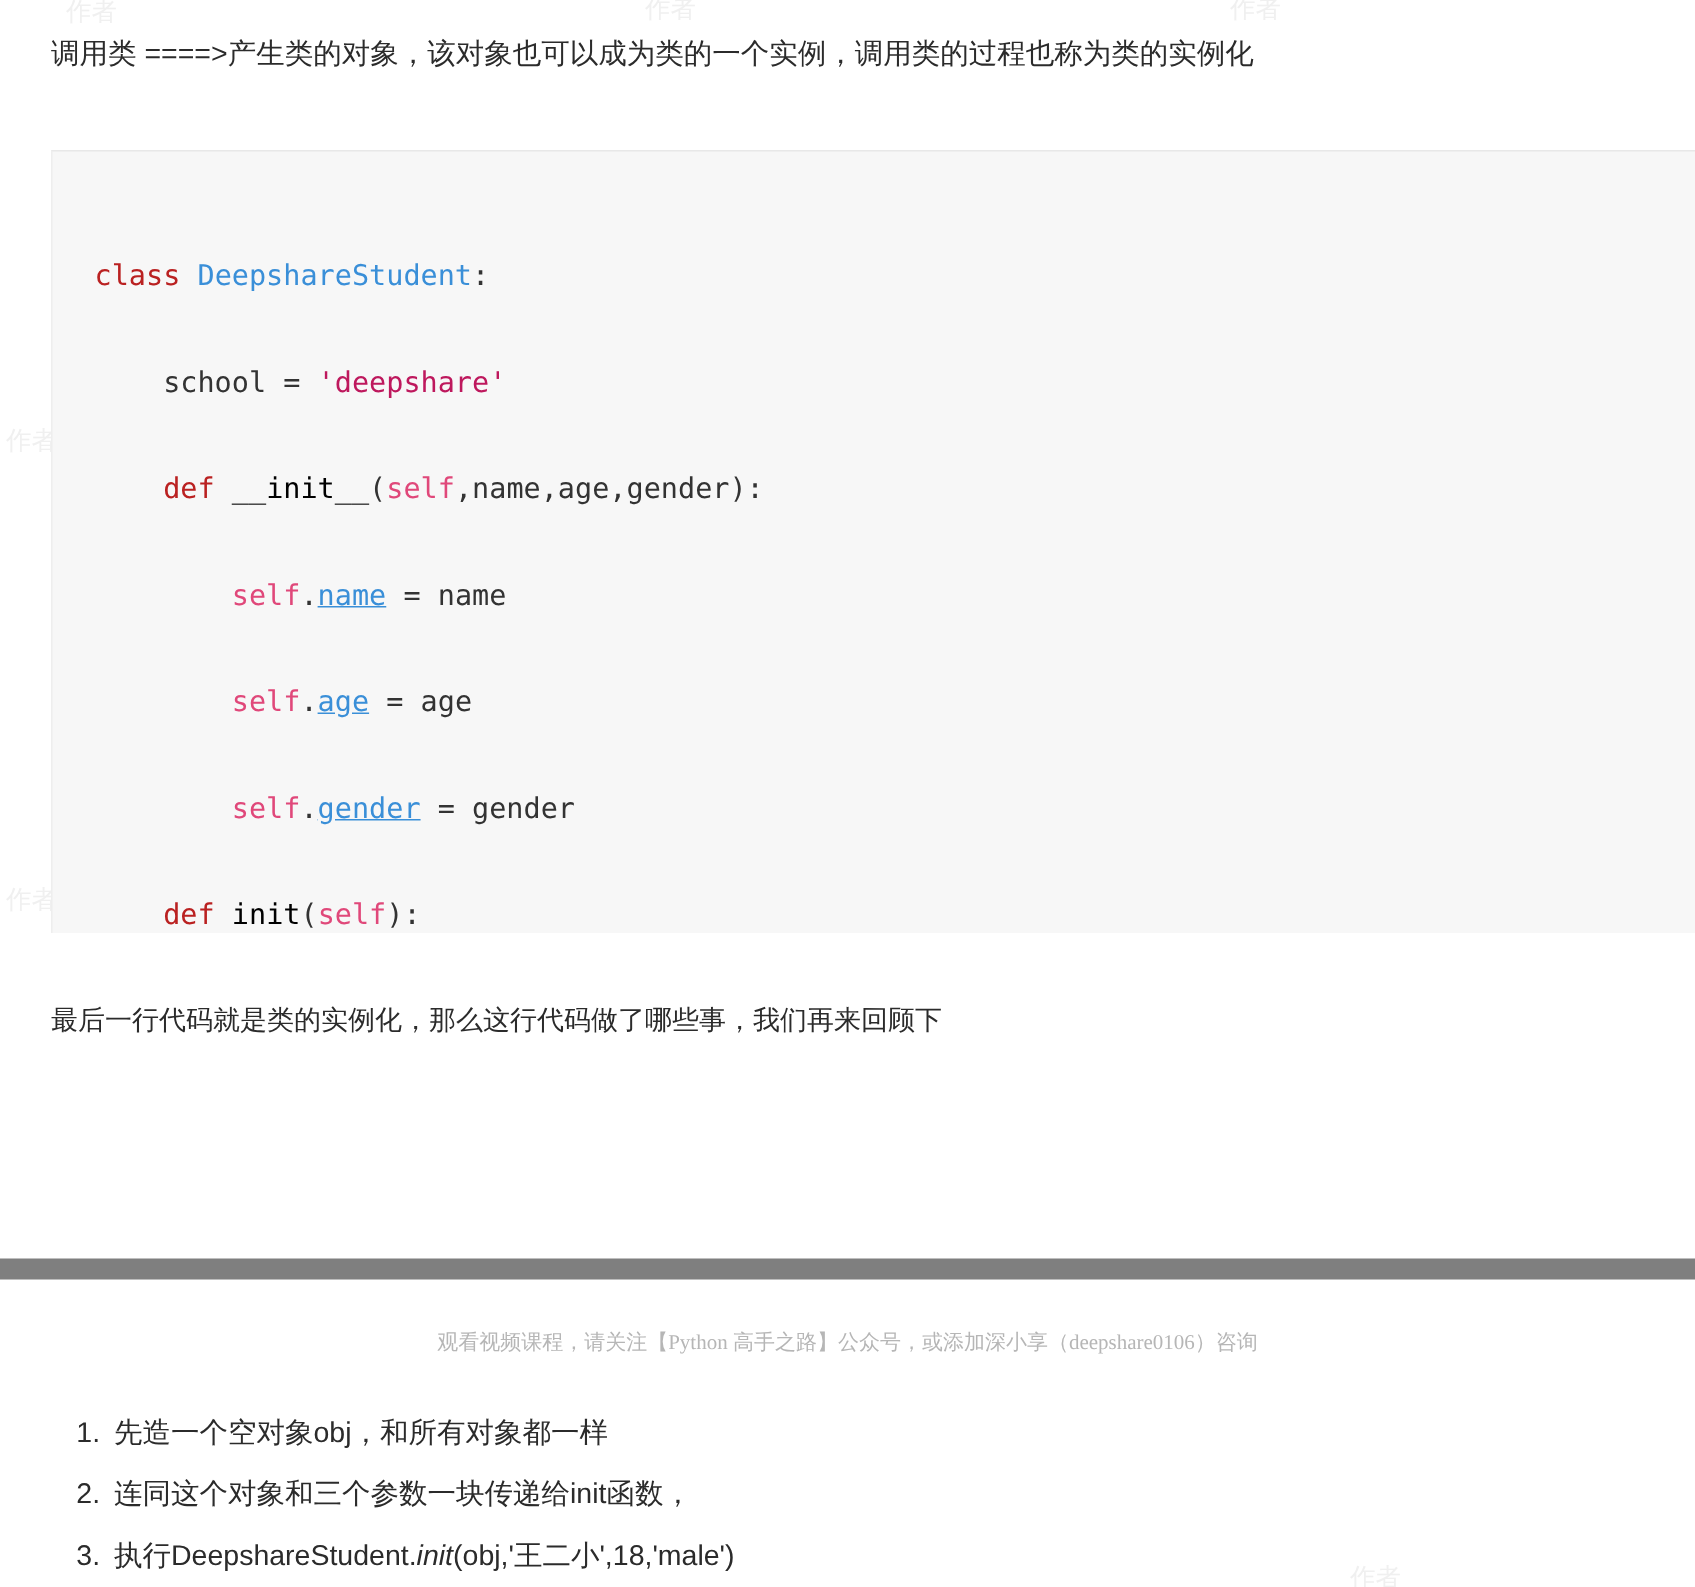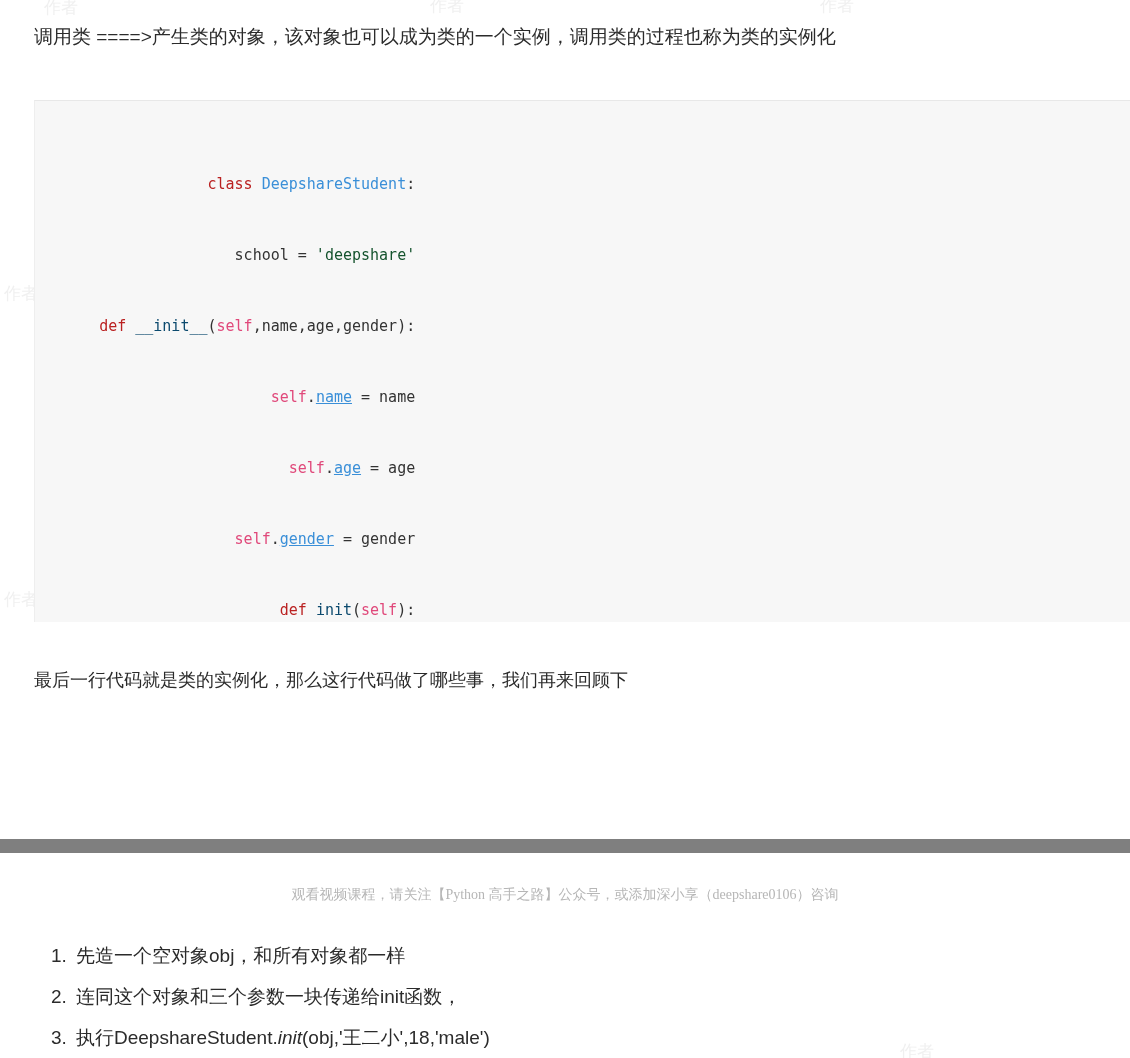--- a/index.html
+++ b/index.html
@@ -70,35 +70,34 @@
     border-left: 1px solid #eeeeee;
     box-sizing: border-box;
     z-index: 2;
     overflow: hidden;
   }
   .code-inner {
     position: absolute;
     left: 28px;
     top: 30px;
     font-family: "DejaVu Sans Mono", "Liberation Mono", monospace;
-    font-size: 15px;
+    font-size: 19px;
     line-height: 35.5px;
     white-space: pre;
     color: #333333;
-    text-align: right;
   }
   .code-inner .ln { display: block; }
 
   
   .kw   { color: #ba2121; }        
   .cls  { color: #3a8fd8; }        
-  .fn   { color: #0c4a6e; }        
+  .fn   { color: #000000; }        
   .self { color: #e0487a; }        
   .attr { color: #3a8fd8; text-decoration: underline; }        
-  .str  { color: #14532d; }        
+  .str  { color: #be185d; }        
   .pl   { color: #333333; }        
 
   .after-text {
     position: absolute;
     left: 34px;
     top: 665px;
     width: 1070px;
     font-size: 18px;
     line-height: 30px;
     color: #2b2b2b;

